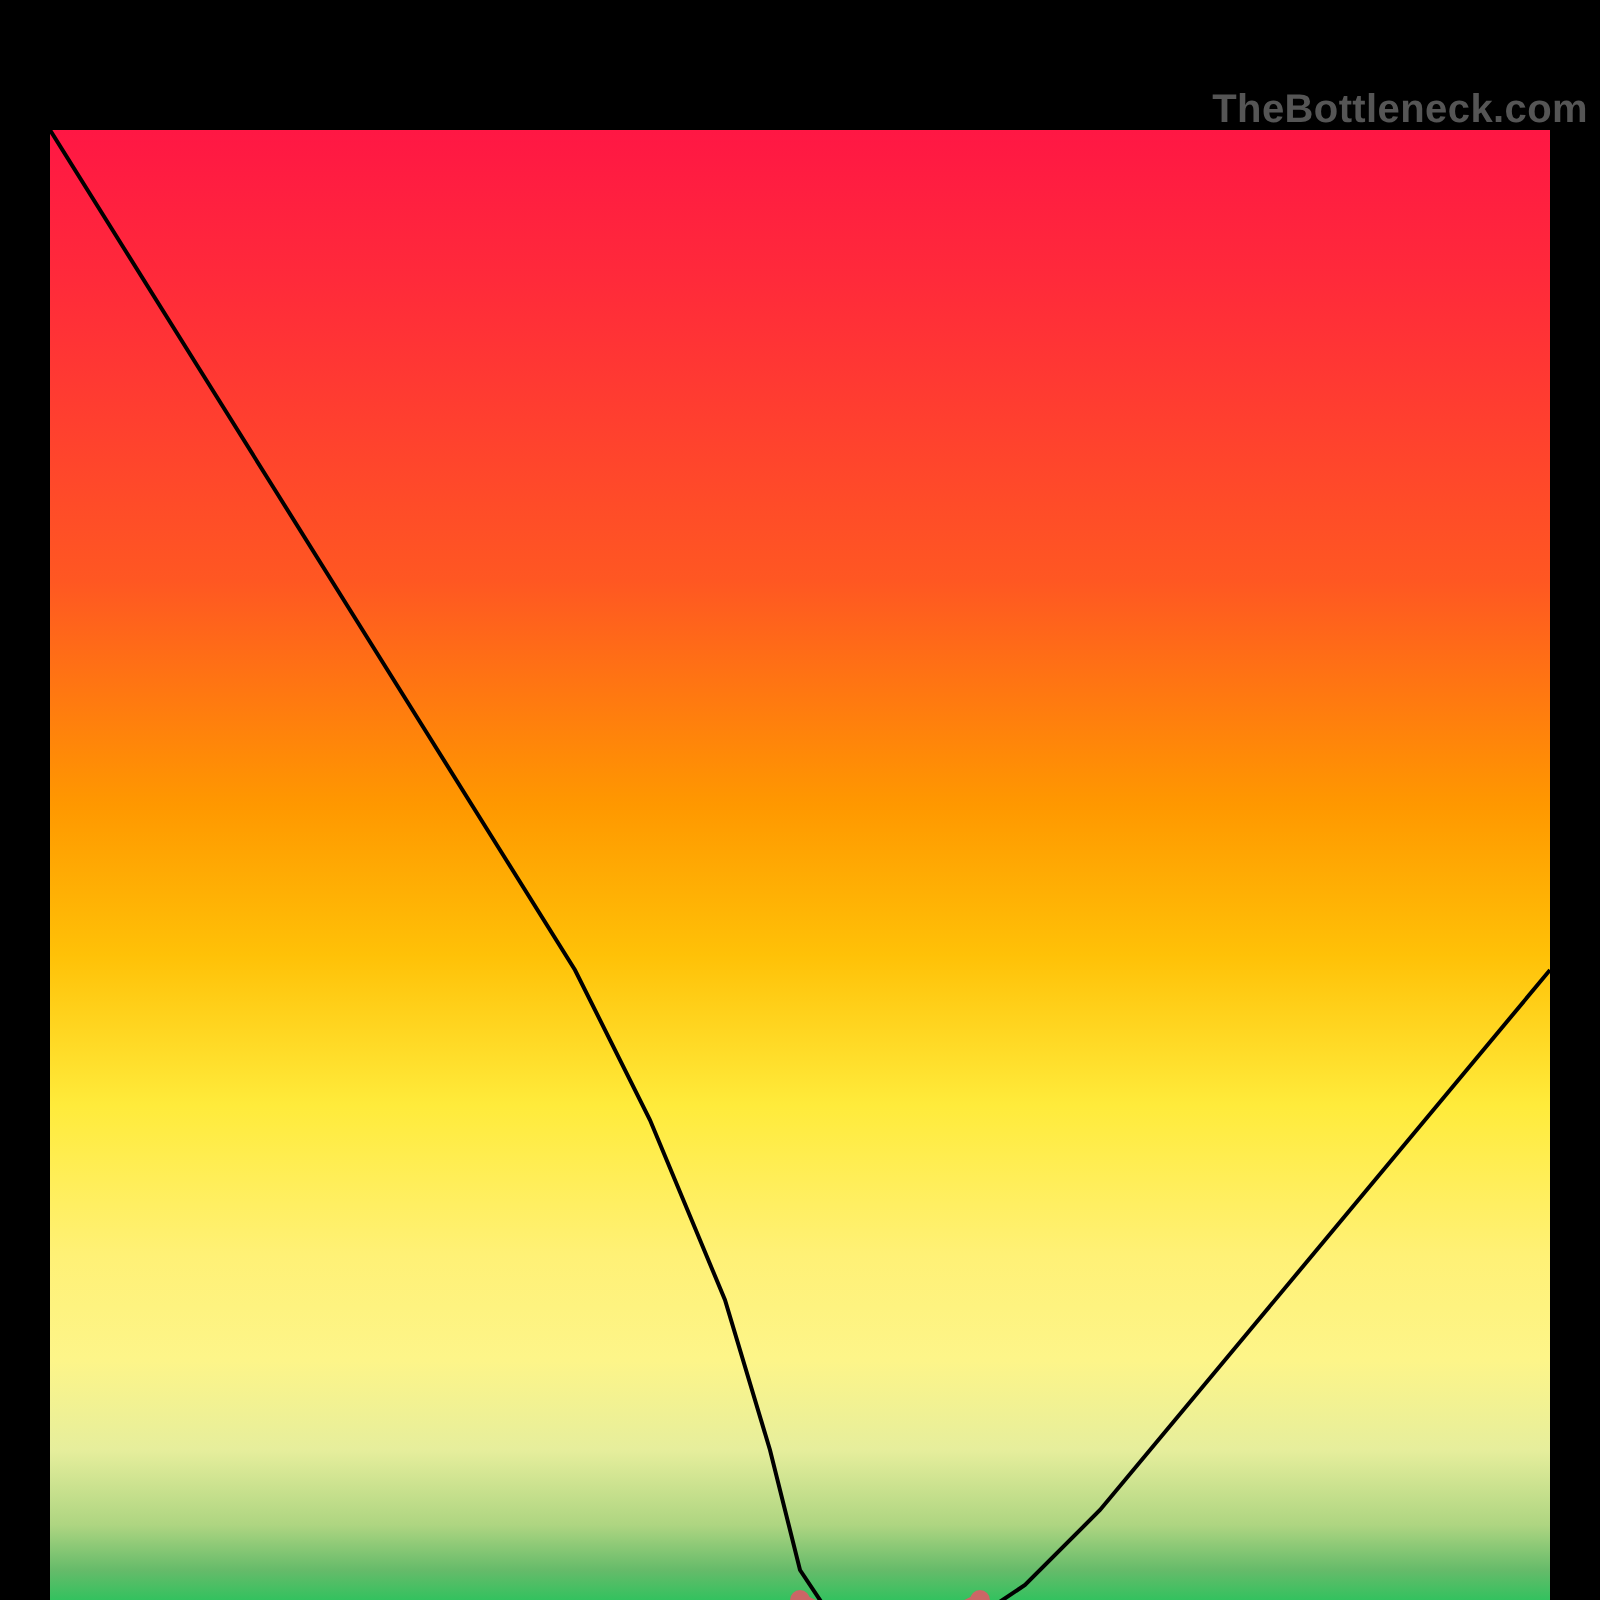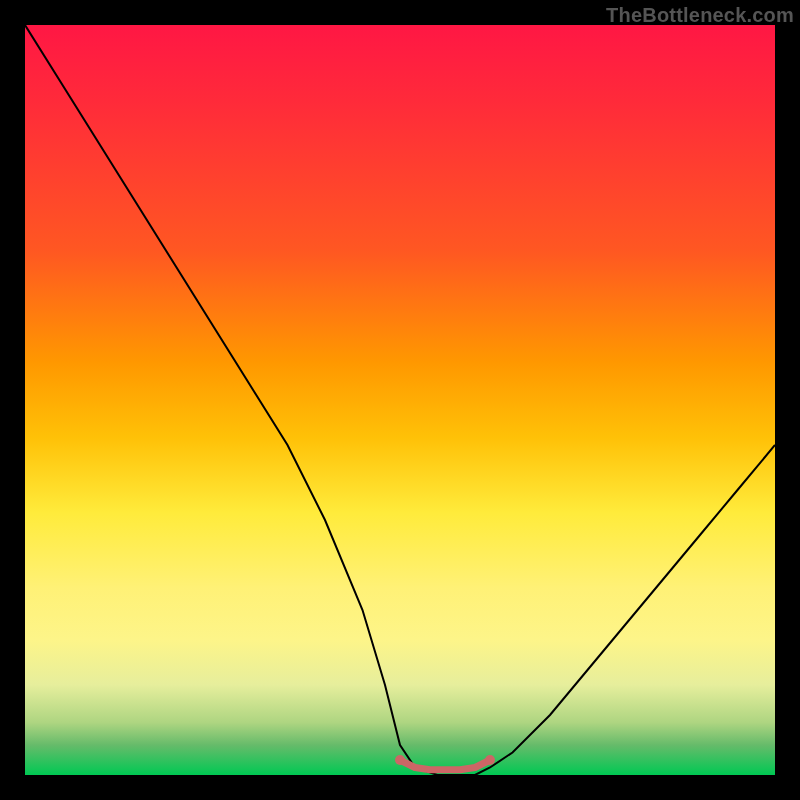--- a/index.html
+++ b/index.html
@@ -8,20 +8,21 @@
     width: 800px;
     height: 800px;
     background: #000;
     font-family: Arial, Helvetica, sans-serif;
     overflow: hidden;
   }
   .stage {
     position: relative;
     width: 800px;
     height: 616px;
+    margin-top: 40px;
   }
   .plot-area {
     position: absolute;
     left: 25px;
     top: 25px;
     width: 750px;
     height: 750px;
     background: linear-gradient(to bottom,
       #ff1744 0%,
       #ff2a3a 10%,

